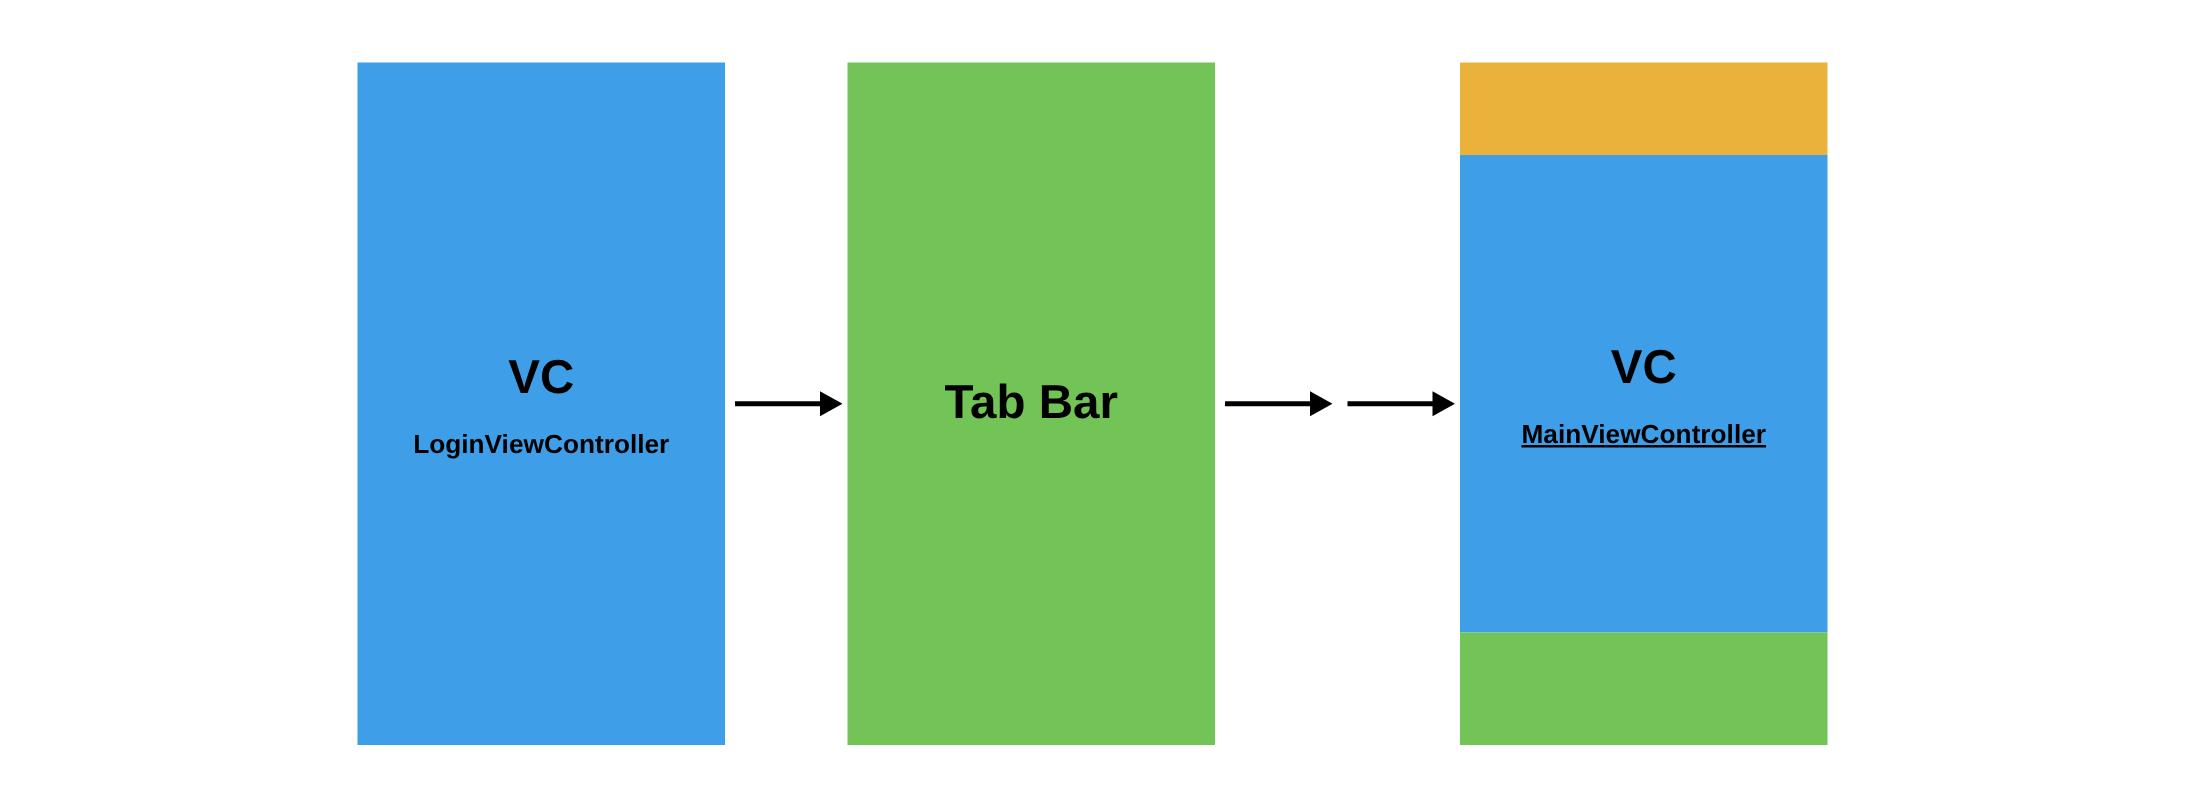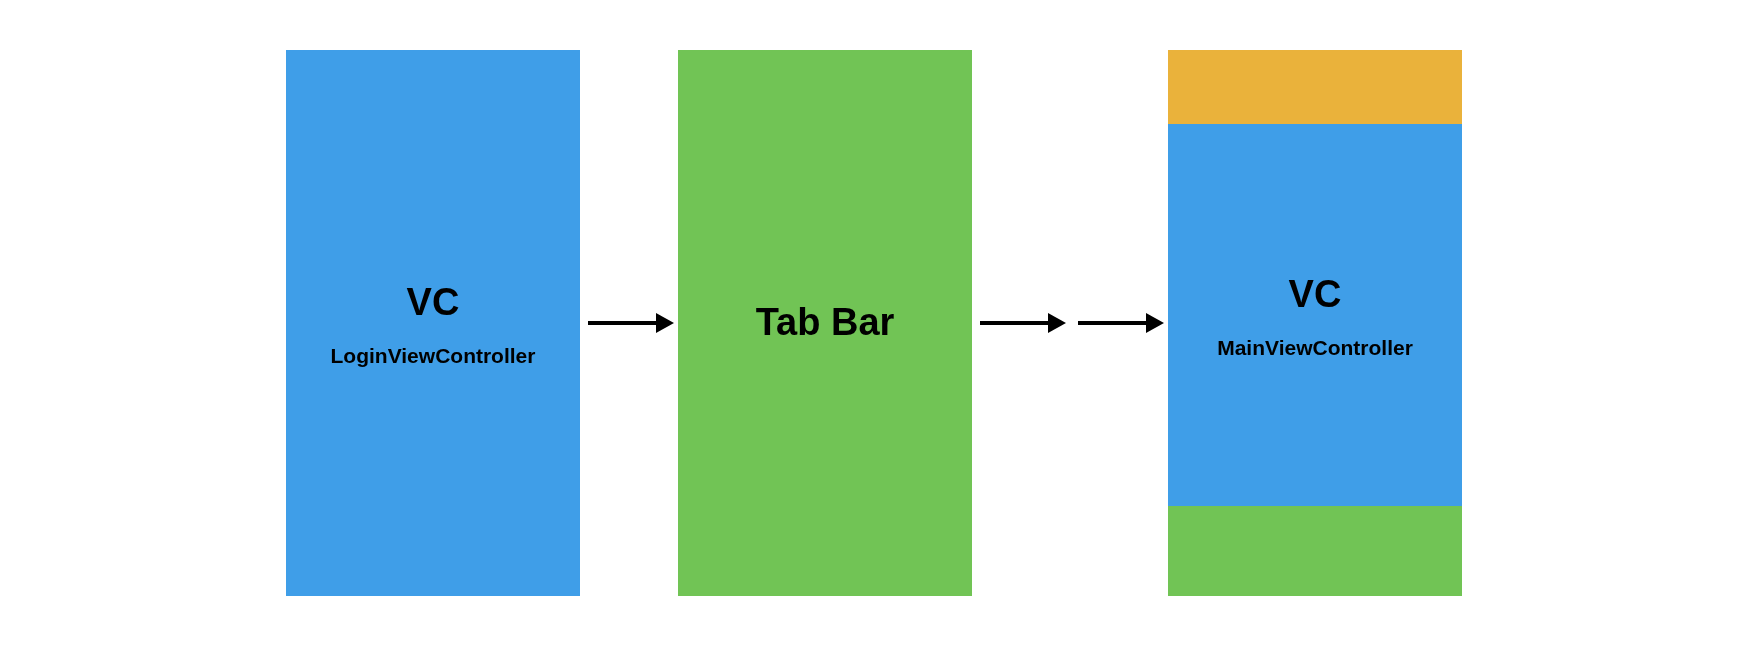--- a/index.html
+++ b/index.html
@@ -73,20 +73,21 @@
       line-height: 1.3;
     }
     .block-subtitle {
       font-size: 21px;
       font-weight: 600;
       color: #000;
       text-align: center;
       margin-top: 16px;
     }
     .block-subtitle-small {
+      text-decoration: underline;
     }
     .arrow-container {
       width: 98px;
       display: flex;
       align-items: center;
       justify-content: center;
     }
     .arrow-svg {
       width: 90px;
       height: 28px;

